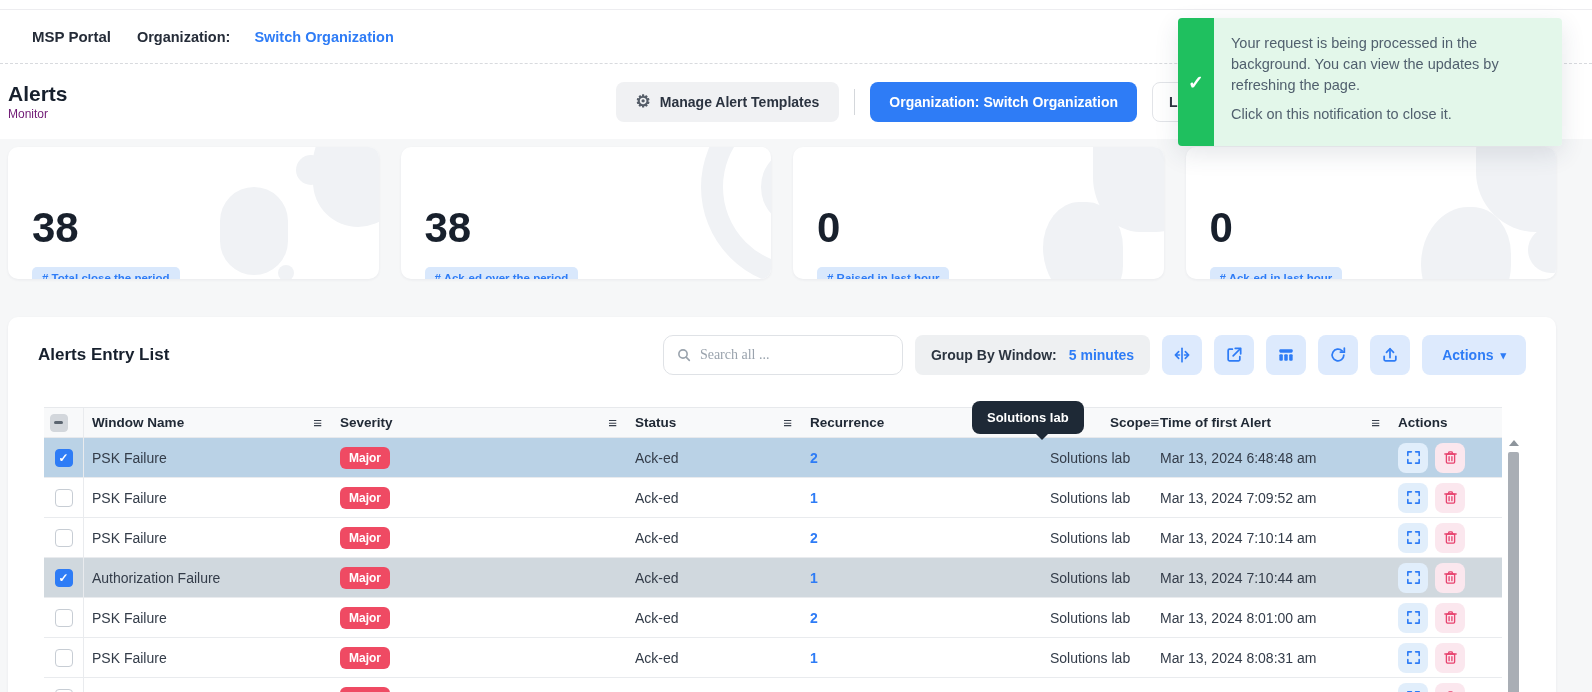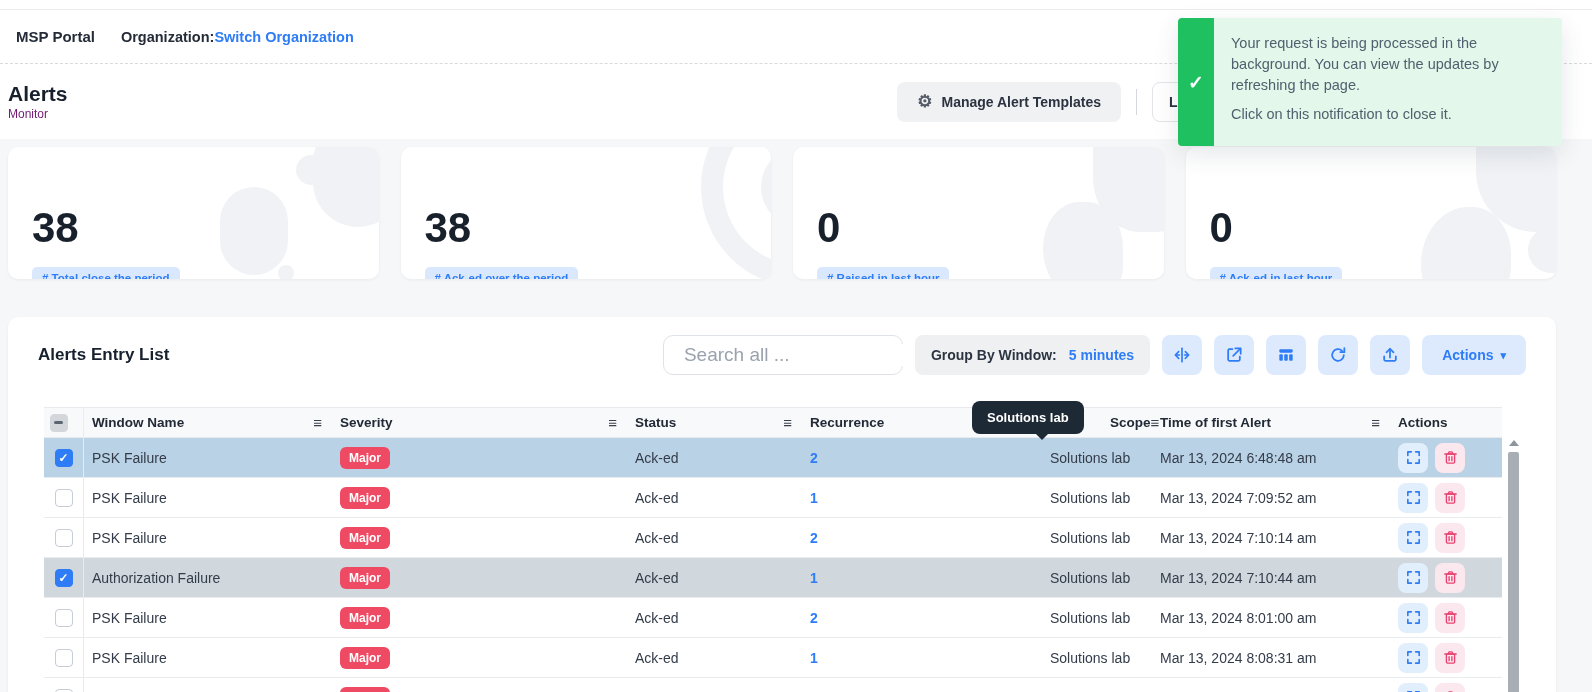--- a/index.html
+++ b/index.html
@@ -2,23 +2,23 @@
 <html><head>
 <meta charset="utf-8">
 <style>
   * { margin:0; padding:0; box-sizing:border-box; }
   html,body { width:1592px; height:692px; overflow:hidden; background:#f6f7f8;
               font-family:"Liberation Sans", sans-serif; color:#2b3340; }
 
   
   .top-strip { height:10px; background:#fff; border-bottom:1px solid #ededf0; }
   .topbar { height:54px; background:#fff; display:flex; align-items:center; gap:26px;
-            padding:0 16px; border-bottom:1px dashed #d8dade; }
+            padding:0 32px; border-bottom:1px dashed #d8dade; }
   .brand { font-size:15px; font-weight:700; color:#252c38; }
-  .org-wrap { display:flex; gap:0; font-size:14.5px; font-weight:700; }
+  .org-wrap { display:flex; gap:24px; font-size:14.5px; font-weight:700; }
   .org-label { color:#252c38; }
   .org-link { color:#2e7cf6; cursor:pointer; }
 
   
   .page-head { height:75px; background:#fff; display:flex; align-items:center;
                padding:0 0 0 8px; position:relative; }
   .ph-title { font-size:21px; font-weight:700; color:#17202d; line-height:1.1; }
   .ph-sub { font-size:12px; color:#701a75; margin-top:2px; }
   .head-actions { position:absolute; right:362px; display:flex; align-items:center; gap:15px; }
   .btn { border:none; border-radius:8px; height:40px; font-family:inherit; font-size:14px;
@@ -61,21 +61,21 @@
   .card:nth-child(4) .d2{ width:90px;height:110px;left:235px;top:60px;border-radius:55% 45% 50% 50%;}
   .card:nth-child(4) .d3{ width:46px;height:46px;left:342px;top:80px;}
 
   
   .panel { margin:38px 36px 0 8px; background:#fff; border-radius:10px 10px 0 0;
            box-shadow:0 1px 3px rgba(30,40,60,.06); padding:16px 0 0 0; height:400px; }
   .toolbar { display:flex; align-items:center; padding:0 30px; gap:12px; height:44px; }
   .panel-title { font-size:17px; font-weight:700; color:#17202d; margin-right:auto; }
   .search-box { width:240px; height:40px; border:1px solid #dfe2e6; border-radius:10px;
                 display:flex; align-items:center; padding:0 12px; gap:8px; background:#fff; }
-  .search-box input { border:none; outline:none; flex:1; font-family:Liberation Sans, sans-serif; font-size:19px; color:#a16207; }
+  .search-box input { border:none; outline:none; flex:1; font-family:Liberation Serif, serif; font-size:14px; color:#a16207; }
   .search-box input::placeholder { color:#9aa3ad; }
   .chip { height:40px; background:#eef0f2; border-radius:8px; display:flex; align-items:center;
           gap:12px; padding:0 16px; font-size:14px; font-weight:600; color:#2b3440; cursor:pointer; }
   .chip b { color:#2e7cf6; font-weight:700; }
   .ibtn { width:40px; height:40px; border:none; border-radius:8px; background:#ddeafd; color:#2e7cf6;
           display:inline-flex; align-items:center; justify-content:center; cursor:pointer; }
   .ibtn svg { width:20px; height:20px; }
   .btn-actions { background:#ddeafd; color:#2e7cf6; padding:0 20px; gap:7px; }
   .caret { font-size:11px; }
 
@@ -142,20 +142,21 @@
   <div>
     <div class="ph-title">Alerts</div>
     <div class="ph-sub">Monitor</div>
   </div>
   <div class="head-actions">
     <button class="btn btn-gray">
       <span class="gear">⚙</span>
       <span>Manage Alert Templates</span>
     </button>
     <span class="vdiv"></span>
+    <button class="btn btn-blue">Organization: Switch Organization</button>
     <button class="btn btn-clip">L</button>
   </div>
 </div>
 
 <div class="toast">
   <div class="toast-bar">
     <span>✓</span>
   </div>
   <div class="toast-body">
     <span>Your request is being processed in the background. You can view the updates by refreshing the page.</span>

